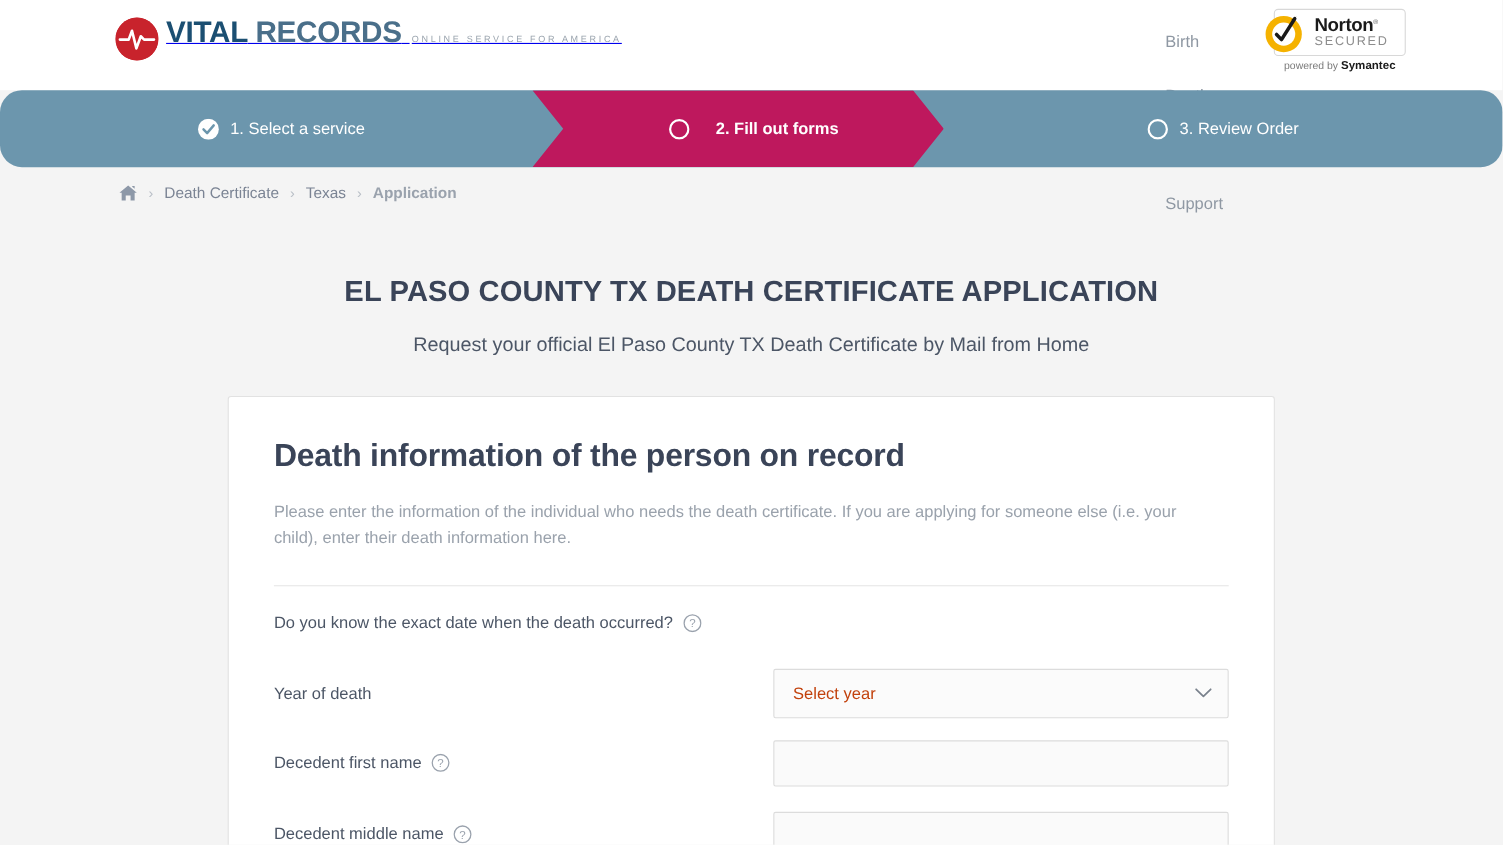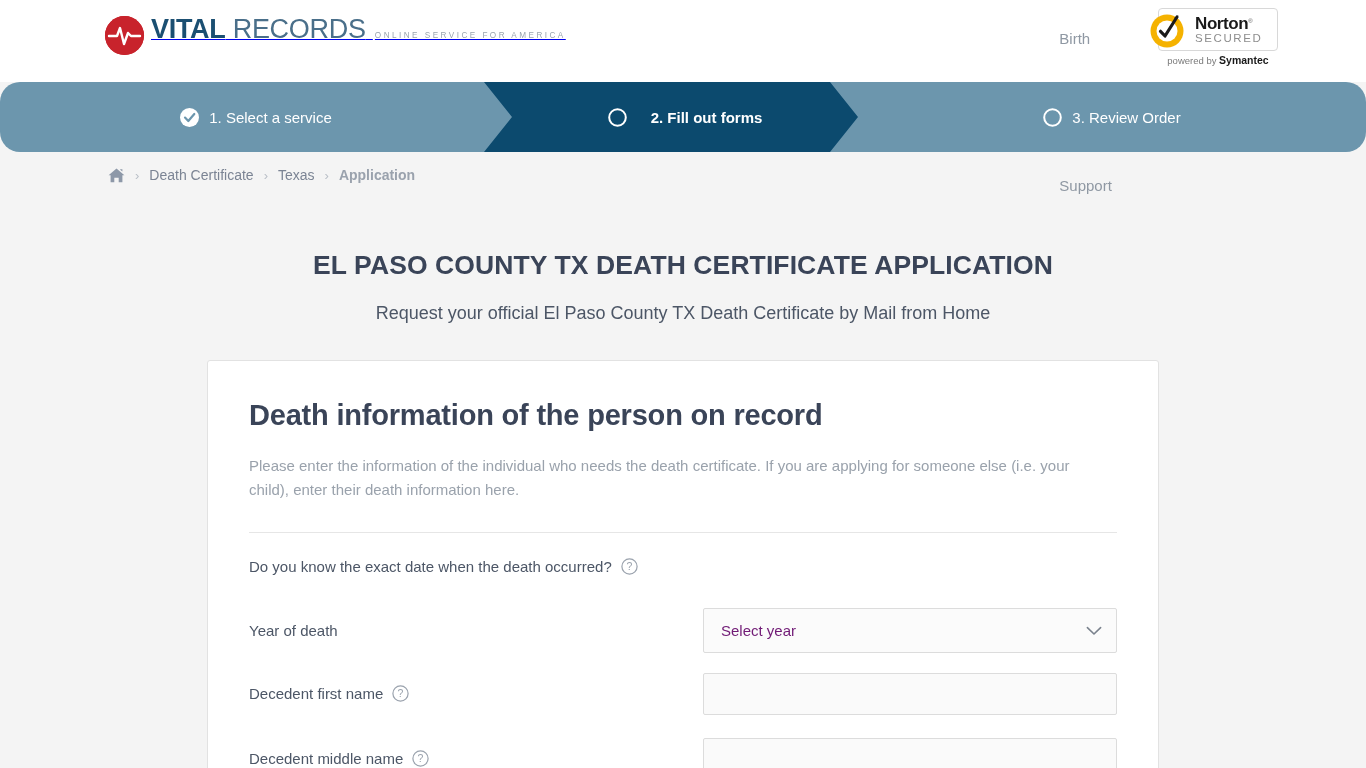--- a/index.html
+++ b/index.html
@@ -42,21 +42,21 @@
   .logo-mark svg { position: absolute; left: 0; top: 0; }
   .logo-text { margin-left: 7px; }
   .logo-line1 {
     font-size: 27px;
     line-height: 29px;
     font-weight: bold;
     letter-spacing: -0.3px;
     white-space: nowrap;
   }
   .logo-vital { color: #1b4f72; }
-  .logo-records { color: #4a6f8a; font-weight: normal; }
+  .logo-records { color: #4a6f8a; font-weight: bold; }
   .logo-line2 {
     font-size: 8.2px;
     letter-spacing: 2.45px;
     color: #9aa4ae;
     margin-top: 1px;
     white-space: nowrap;
     padding-left: 2px;
   }
 
   .main-nav {
@@ -136,21 +136,21 @@
     display: flex;
     align-items: center;
     justify-content: center;
     gap: 10px;
     color: #ffffff;
     font-size: 15px;
     position: relative;
     height: 100%;
   }
   .step-2 {
-    background: #0c4a6e;
+    background: #be185d;
     font-weight: bold;
     clip-path: polygon(0 0, calc(100% - 28px) 0, 100% 50%, calc(100% - 28px) 100%, 0 100%, 28px 50%);
     margin-left: -28px;
     padding-left: 28px;
     flex: 0 0 374px;
     gap: 24px;
   }
   .step-1 { flex: 0 0 512px; }
   .step-3 { flex: 1 1 auto; }
   .step-icon { display: inline-flex; }
@@ -260,21 +260,21 @@
   .select-box {
     width: 414px;
     height: 45px;
     border: 1px solid #dcdcdc;
     background: #fbfbfb;
     border-radius: 2px;
     display: flex;
     align-items: center;
     padding: 0 14px 0 17px;
     font-size: 15px;
-    color: #701a75;
+    color: #c2410c;
     justify-content: space-between;
     cursor: pointer;
   }
   .text-input {
     width: 414px;
     height: 42px;
     border: 1px solid #dcdcdc;
     background: #fafafa;
     border-radius: 2px;
     padding: 0 12px;

